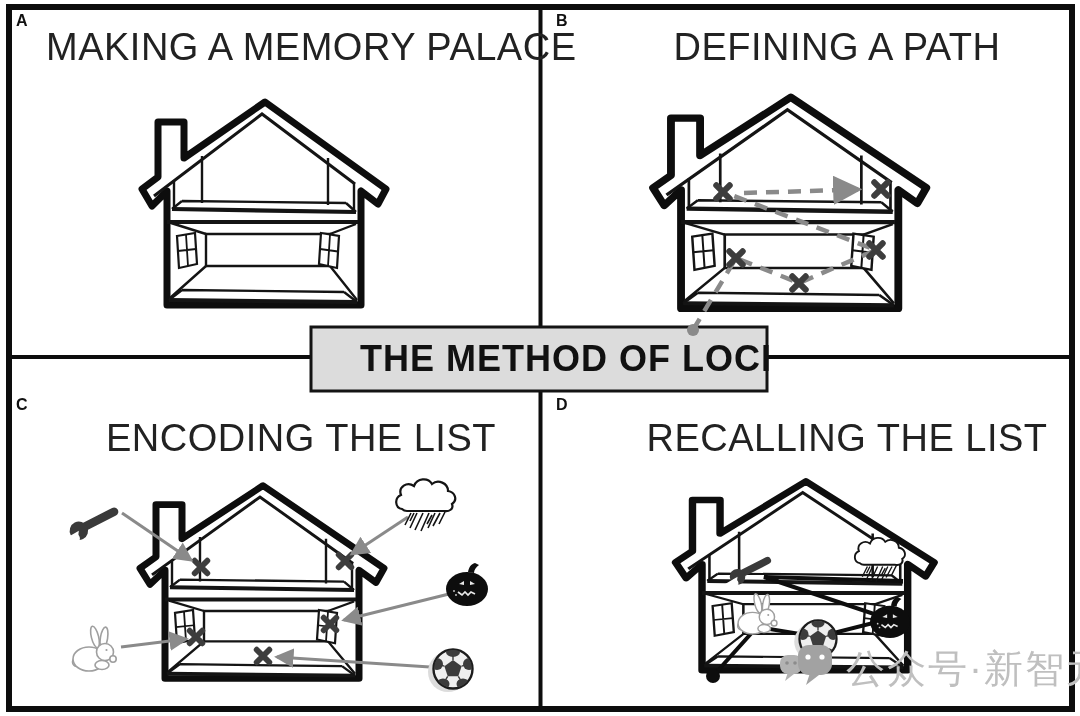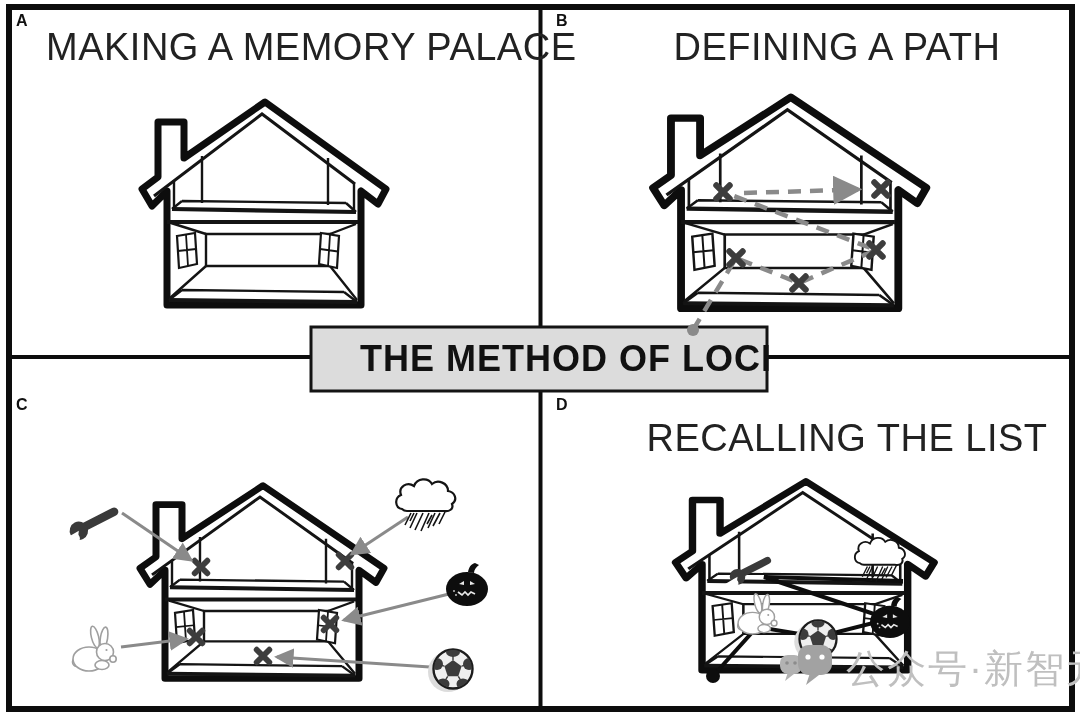--- a/index.html
+++ b/index.html
@@ -160,20 +160,21 @@
     <use href="#icon-pumpkin" transform="translate(890,618) scale(0.95)"></use>
   </svg>
 
   <div class="txt panel-letter" style="left:16px;top:12px;">A</div>
   <div class="txt panel-letter" style="left:556px;top:12px;">B</div>
   <div class="txt panel-letter" style="left:16px;top:396px;">C</div>
   <div class="txt panel-letter" style="left:556px;top:396px;">D</div>
 
   <div class="txt panel-title" style="left:10px;top:26px;padding-left:36px;">MAKING A MEMORY PALACE</div>
   <div class="txt panel-title" style="left:542px;top:26px;padding-left:30px;">DEFINING A PATH</div>
+  <div class="txt panel-title" style="left:10px;top:417px;padding-left:26px;">ENCODING THE LIST</div>
   <div class="txt panel-title" style="left:542px;top:417px;padding-left:40px;">RECALLING THE LIST</div>
 
   <div class="txt loci-text">THE METHOD OF LOCI</div>
 
   <div class="txt watermark">
     <svg width="58" height="52" viewBox="0 0 58 52">
       <rect x="2" y="12" width="22" height="19" rx="8" fill="#b2b2b2"></rect>
       <path d="M10,29 L7,38 L16,31 Z" fill="#b2b2b2"></path>
       <circle cx="9" cy="20" r="1.8" fill="#8c8c8c"></circle>
       <circle cx="17" cy="20" r="1.8" fill="#8c8c8c"></circle>

